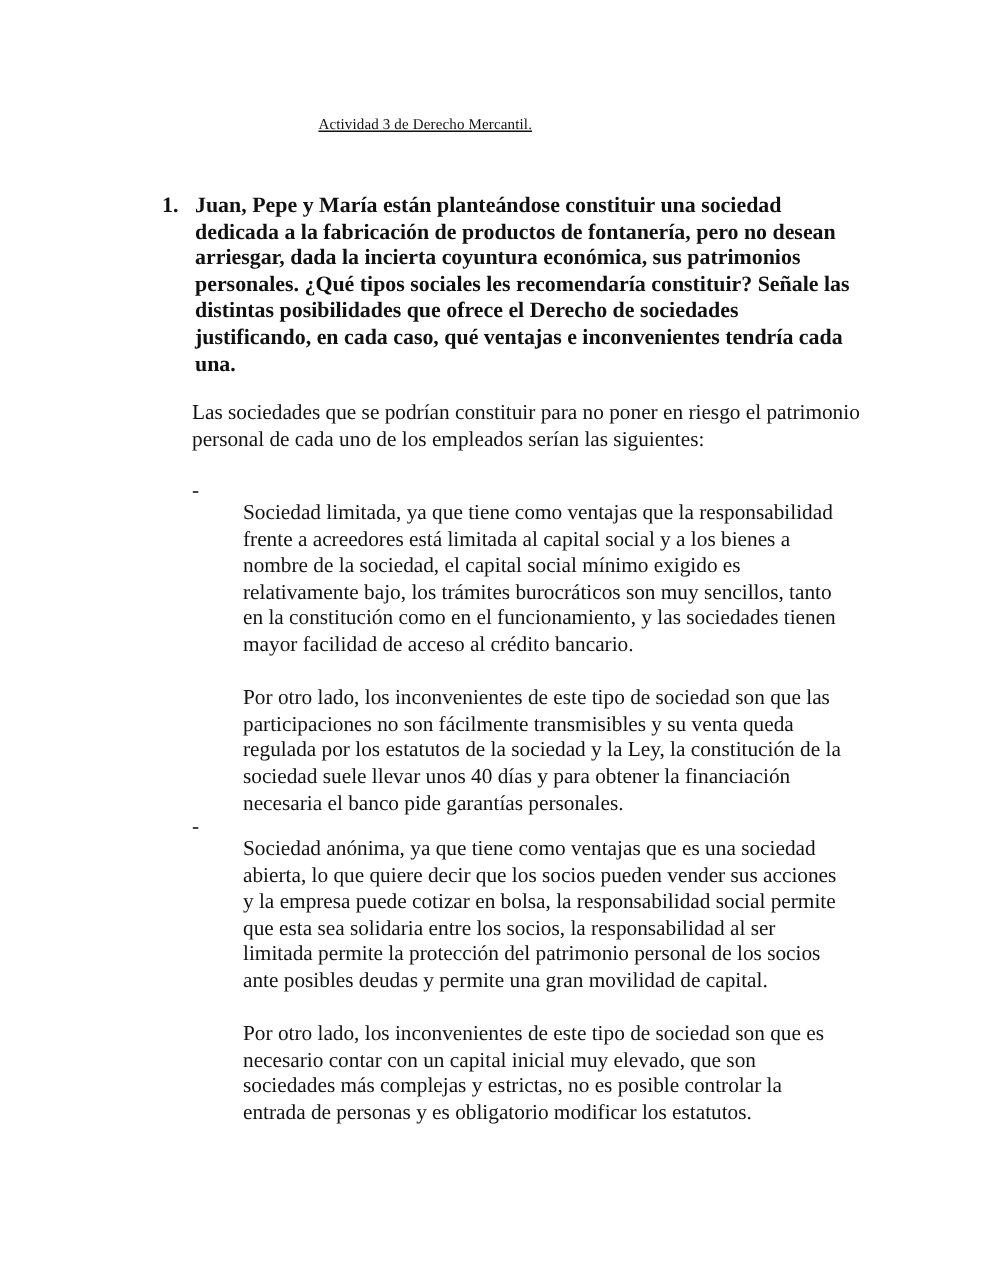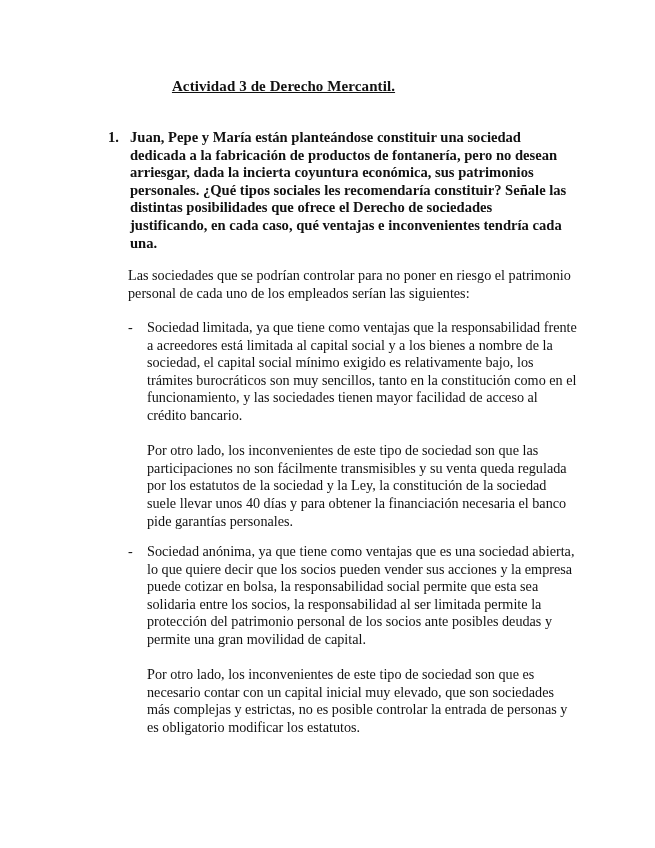--- a/index.html
+++ b/index.html
@@ -20,22 +20,22 @@
       left: 0; top: 0;
       width: 655px; height: 848px;
       background: #ffffff;
     }
     .title {
       position: absolute;
       top: 78px;
       left: 0;
       width: 567px;
       text-align: center;
-      font-weight: bold;
-      font-size: 15px;
+      font-weight: normal;
+      font-size: 10px;
       text-decoration: underline;
       letter-spacing: 0.1px;
       margin: 0;
     }
     .question {
       position: absolute;
       top: 129px;
       left: 108px;
       width: 460px;
       font-weight: bold;
@@ -69,41 +69,41 @@
       line-height: 17.6px;
     }
     .bullet .dash {
       width: 19px;
       flex: 0 0 19px;
     }
     .bullet .btext {
       flex: 1;
     }
     .bullet .btext p {
-      margin: 0;
+      margin: 15px;
     }
     .bullet .btext p + p {
       margin-top: 17.6px;
     }
     .b1 { top: 319px; }
     .b2 { top: 543px; }
   </style>
 </head>
 <body>
 
 <div class="page">
 
   <h1 class="title">Actividad 3 de Derecho Mercantil.</h1>
 
   <div class="question">
     <span class="num">1.</span>
     <span class="qtext">Juan, Pepe y María están planteándose constituir una sociedad dedicada a la fabricación de productos de fontanería, pero no desean arriesgar, dada la incierta coyuntura económica, sus patrimonios personales. ¿Qué tipos sociales les recomendaría constituir? Señale las distintas posibilidades que ofrece el Derecho de sociedades justificando, en cada caso, qué ventajas e inconvenientes tendría cada una.</span>
   </div>
 
-  <p class="intro">Las sociedades que se podrían controlar para no poner en riesgo el patrimonio personal de cada uno de los empleados serían las siguientes:</p>
+  <p class="intro">Las sociedades que se podrían constituir para no poner en riesgo el patrimonio personal de cada uno de los empleados serían las siguientes:</p>
 
   <div class="bullet b1">
     <span class="dash">-</span>
     <div class="btext">
       <p>Sociedad limitada, ya que tiene como ventajas que la responsabilidad frente a acreedores está limitada al capital social y a los bienes a nombre de la sociedad, el capital social mínimo exigido es relativamente bajo, los trámites burocráticos son muy sencillos, tanto en la constitución como en el funcionamiento, y las sociedades tienen mayor facilidad de acceso al crédito bancario.</p>
       <p>Por otro lado, los inconvenientes de este tipo de sociedad son que las participaciones no son fácilmente transmisibles y su venta queda regulada por los estatutos de la sociedad y la Ley, la constitución de la sociedad suele llevar unos 40 días y para obtener la financiación necesaria el banco pide garantías personales.</p>
     </div>
   </div>
 
   <div class="bullet b2">

